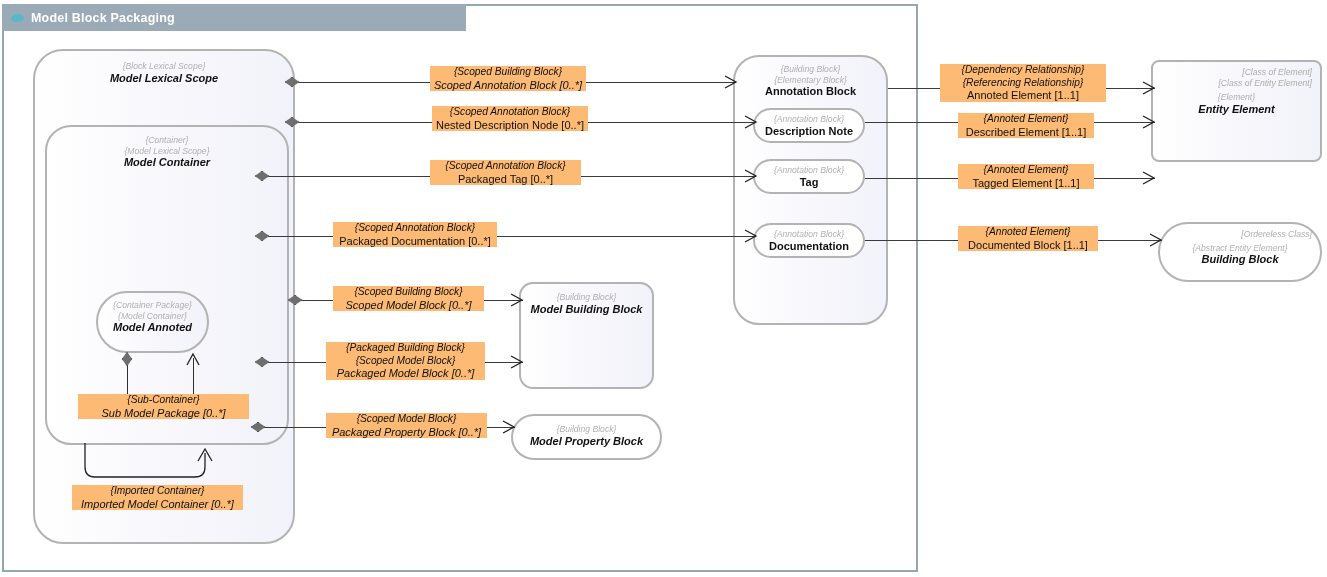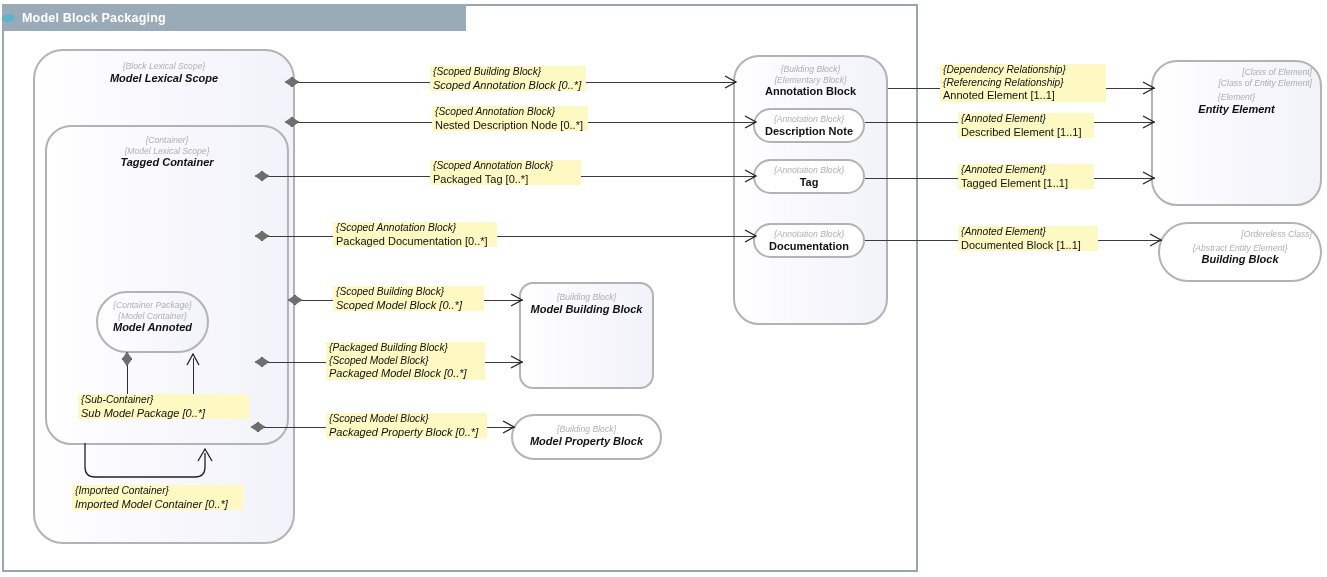--- a/index.html
+++ b/index.html
@@ -25,20 +25,21 @@
     background: transparent;
   }
   .frame-title {
     position: absolute;
     left: 2px; top: 4px;
     width: 464px; height: 27px;
     background: #9aaab6;
     box-sizing: border-box;
     display: flex;
     align-items: center;
+    padding-left: 9px;
     gap: 7px;
   }
   .frame-title-icon {
     width: 13px; height: 8px;
     background: #59b7c9;
     border-radius: 50% 50% 50% 50% / 60% 60% 40% 40%;
     flex: 0 0 auto;
     transform: rotate(-4deg);
   }
   .frame-title-text {
@@ -116,23 +117,24 @@
   .arrowhead {
     position: absolute;
     width: 12px; height: 12px;
     transform: translate(-100%, -50%);
   }
   .arrowhead svg { display: block; overflow: visible; }
 
   
   .edgelabel {
     position: absolute;
+    text-align: center;
     line-height: 12.5px;
     white-space: nowrap;
-    background: #fef9c3;
+    background: #fdba74;
     padding: 0 3px;
   }
   .edgelabel .st {
     font-size: 10.2px;
     font-style: italic;
     color: #111111;
     font-weight: normal;
   }
   .edgelabel .nm {
     font-size: 11px;
@@ -156,21 +158,21 @@
     <div class="node-labels" style="top:10px;">
       <div class="stereo">{Block Lexical Scope}</div>
       <div class="nodename">Model Lexical Scope</div>
     </div>
   </div>
 
   <div class="node" style="left:45px; top:125px; width:244px; height:320px; border-radius:26px;">
     <div class="node-labels" style="top:8px;">
       <div class="stereo">{Container}</div>
       <div class="stereo">{Model Lexical Scope}</div>
-      <div class="nodename">Tagged Container</div>
+      <div class="nodename">Model Container</div>
     </div>
   </div>
 
   <div class="node" style="left:96px; top:291px; width:113px; height:62px; border-radius:31px;">
     <div class="node-labels" style="top:7px;">
       <div class="stereo">{Container Package}</div>
       <div class="stereo">{Model Container}</div>
       <div class="nodename">Model Annoted</div>
     </div>
   </div>
@@ -211,21 +213,21 @@
     </div>
   </div>
 
   <div class="node plain" style="left:511px; top:414px; width:151px; height:46px; border-radius:23px;">
     <div class="node-labels" style="top:8px;">
       <div class="stereo">{Building Block}</div>
       <div class="nodename">Model Property Block</div>
     </div>
   </div>
 
-  <div class="node" style="left:1151px; top:60px; width:171px; height:146px; border-radius:26px;">
+  <div class="node" style="left:1151px; top:60px; width:171px; height:102px; border-radius:8px;">
     <div class="node-labels" style="top:5px;">
       <div class="classlabel">[Class of Element]</div>
       <div class="classlabel">[Class of Entity Element]</div>
       <div class="stereo" style="margin-top:4px;">{Element}</div>
       <div class="nodename">Entity Element</div>
     </div>
   </div>
 
   <div class="node plain" style="left:1158px; top:222px; width:164px; height:60px; border-radius:30px;">
     <div class="node-labels" style="top:5px;">

